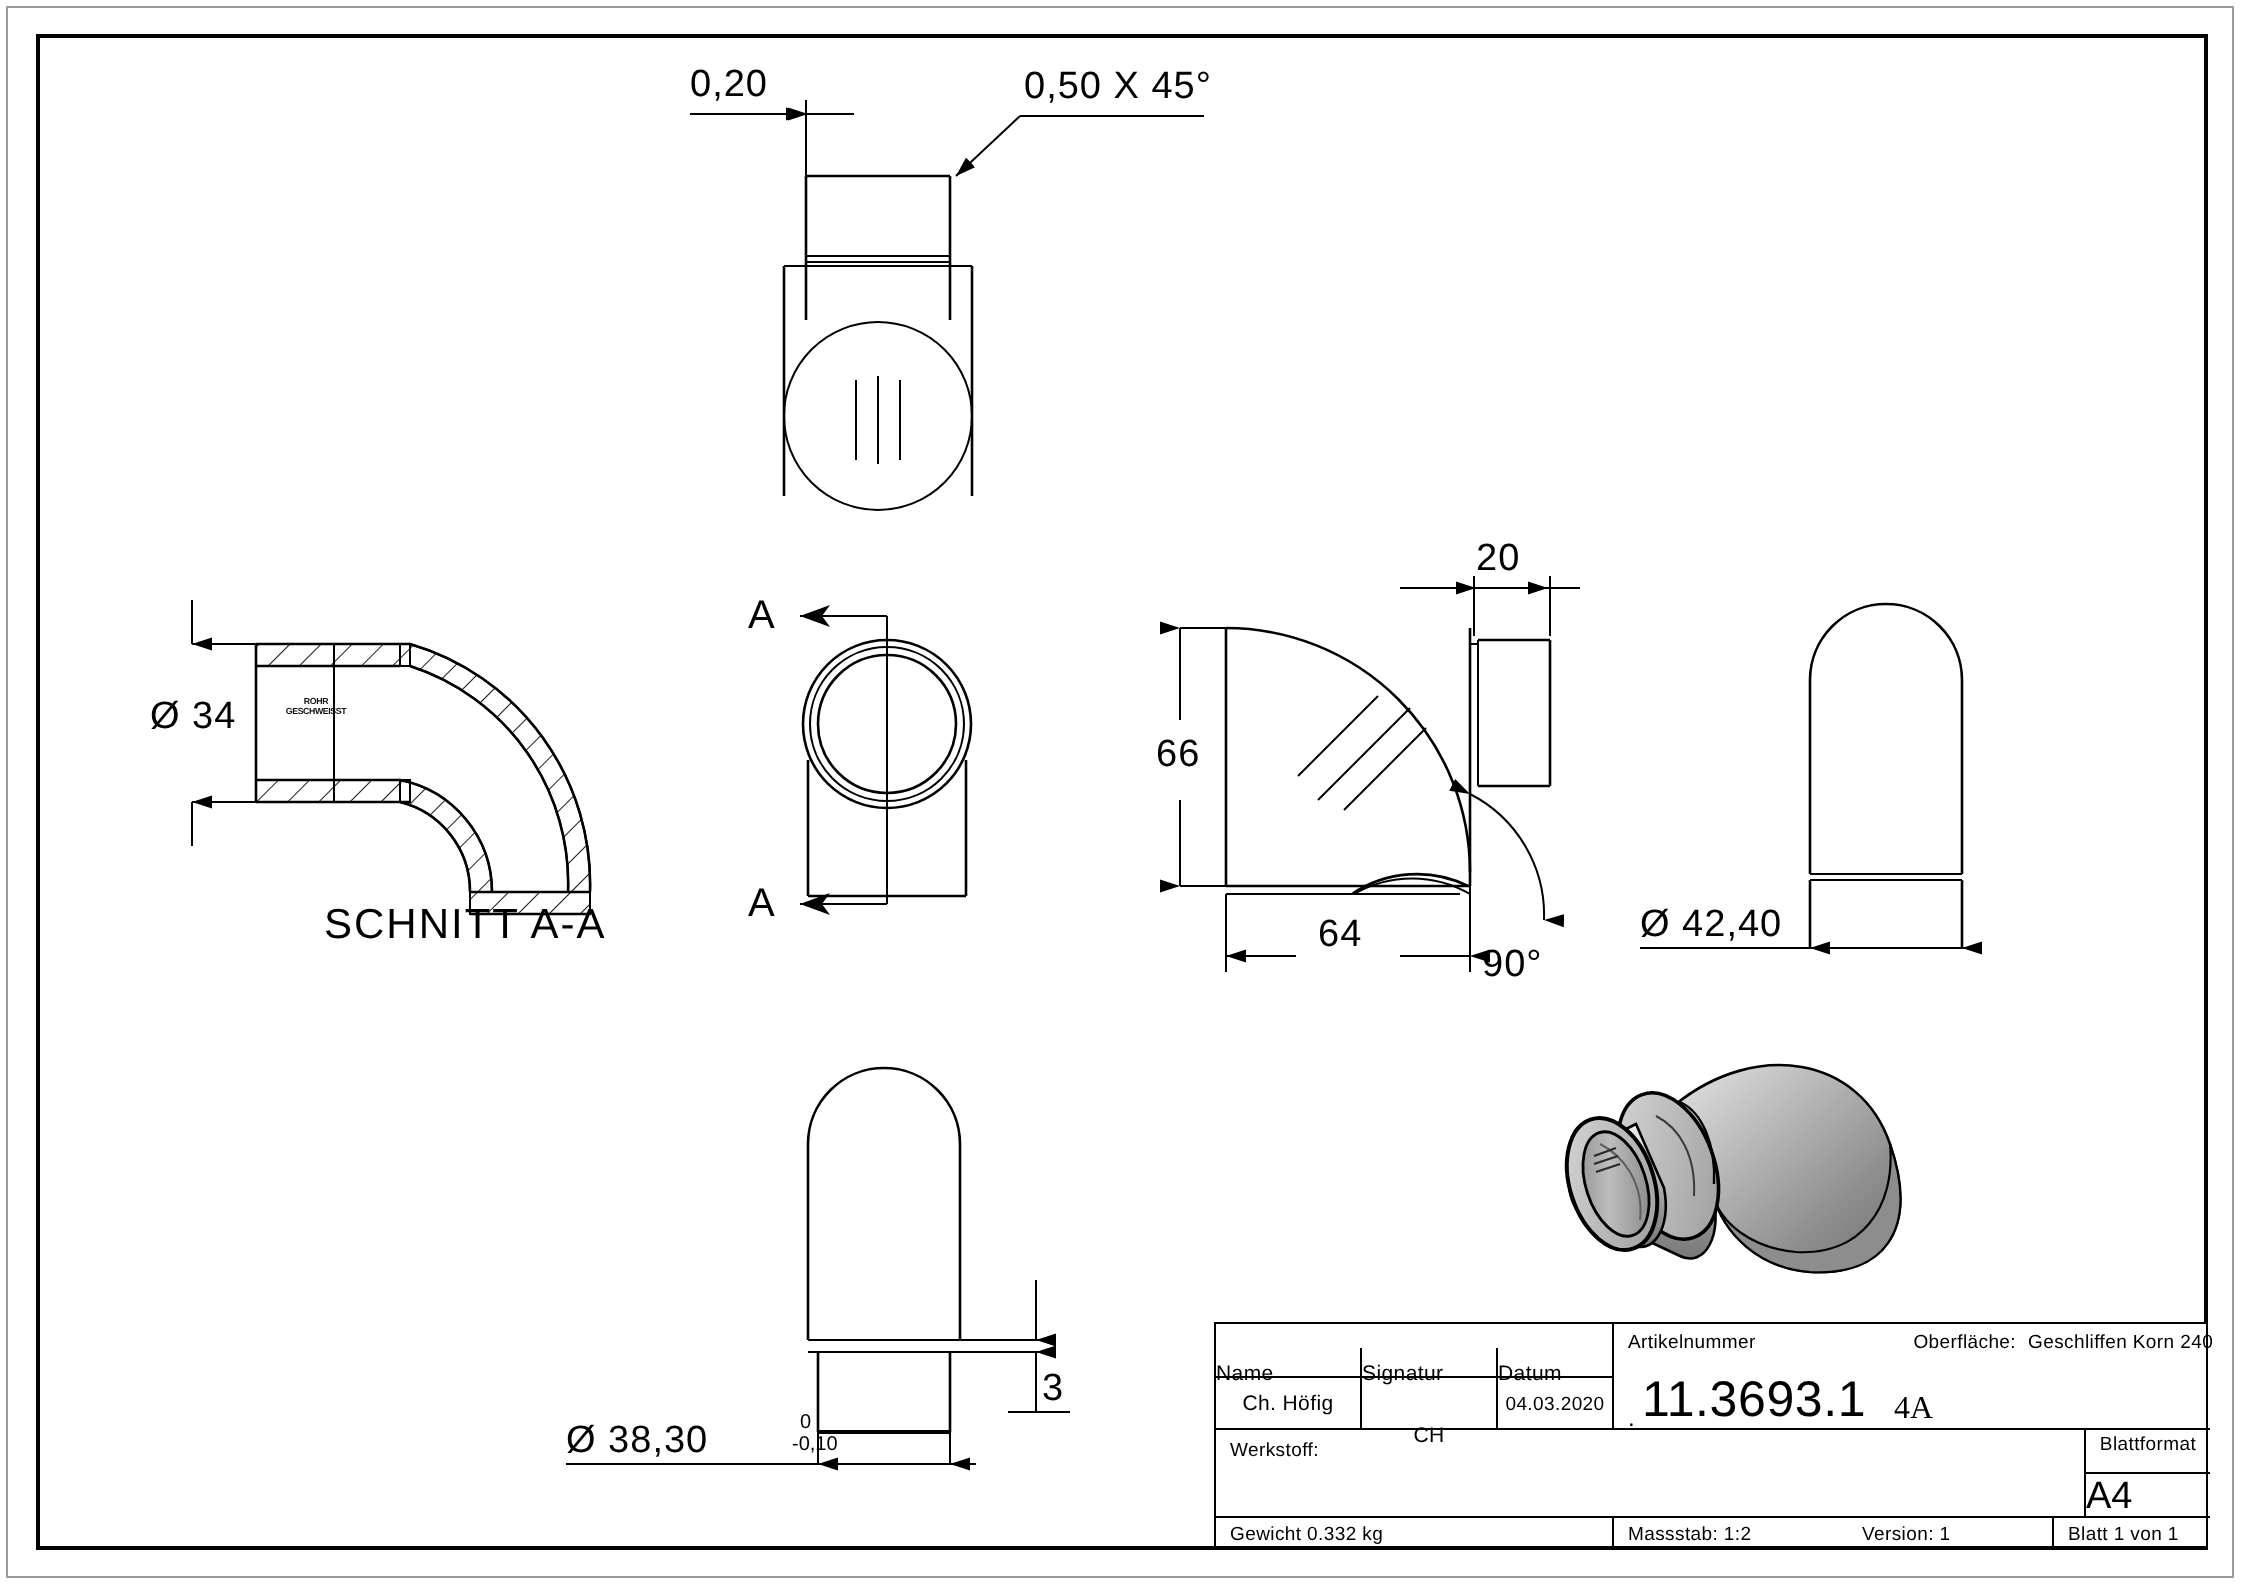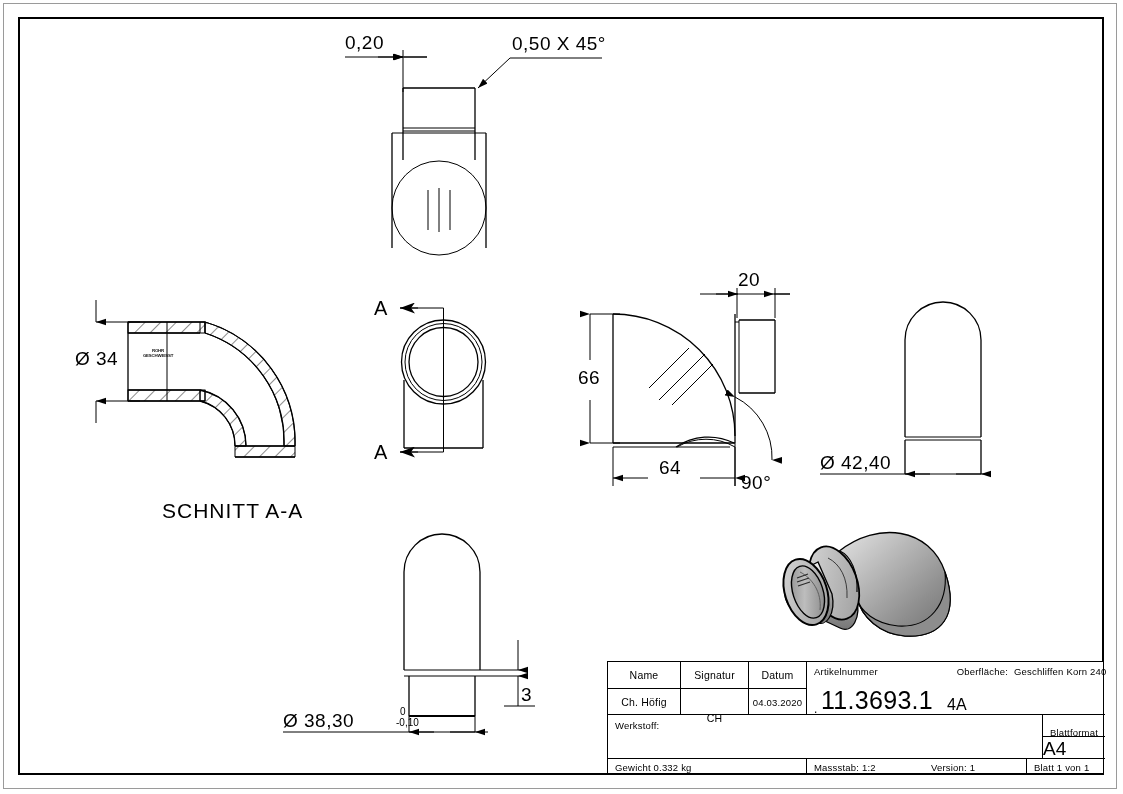--- a/index.html
+++ b/index.html
@@ -16,21 +16,21 @@
   .ln{stroke:#000;fill:none;}
   .thin{stroke-width:1;}
   .med{stroke-width:1.3;}
   .thick{stroke-width:2;}
   
   #titleblock{position:absolute;left:607px;top:661px;width:497px;height:113px;
       border:1.6px solid #000;box-sizing:border-box;background:#fff;}
   #titleblock .cell{position:absolute;box-sizing:border-box;}
   .bl{border-left:1.3px solid #000;}
   .bt{border-top:1.3px solid #000;}
-  .tb-h{font-size:10.5px;text-align:center;letter-spacing:.2px;}
+  .tb-h{font-size:10.5px;text-align:left;letter-spacing:.2px;margin-top:12px;}
   .tb-v{font-size:10.5px;text-align:center;letter-spacing:.2px;}
   .tb-s{font-size:9.5px;letter-spacing:.2px;}
   .tb-a4{font-size:19px;}
   .artnr-big{font-size:25px;letter-spacing:.3px;}
   .artnr-sub{font-size:16px;}
   .artnr-dot{font-size:12px;}
   .tiny-note{font-size:4.4px;line-height:5px;letter-spacing:-.2px;font-weight:bold;
       color:#111;text-align:center;}
 </style>
 </head>
@@ -287,21 +287,21 @@
 
       <path d="M840,551 C851,556 858,572 857,592" fill="none" stroke="#000" stroke-width="1.2"></path>
       <path d="M828,558 C840,564 848,578 847,598" fill="none" stroke="#3a3a3a" stroke-width="1"></path>
     </g>
   </svg>
 
   <div class="lbl dim" style="left:345px;top:32px;">0,20</div>
   <div class="lbl dim" style="left:512px;top:33px;">0,50 X 45°</div>
 
   <div class="lbl dim" style="left:75px;top:348px;">Ø 34</div>
-  <div class="lbl dim" style="left:162px;top:451px;font-size:21px;letter-spacing:1px;margin-top:48px;">SCHNITT A-A</div>
+  <div class="lbl dim" style="left:162px;top:451px;font-size:21px;letter-spacing:1px;">SCHNITT A-A</div>
 
   <div class="tiny-note lbl" style="left:138px;top:348px;width:40px;">ROHR<br>GESCHWEISST</div>
 
   <div class="lbl dim" style="left:374px;top:297px;font-size:20px;">A</div>
   <div class="lbl dim" style="left:374px;top:441px;font-size:20px;">A</div>
 
   <div class="lbl dim" style="left:738px;top:269px;">20</div>
   <div class="lbl dim" style="left:578px;top:367px;">66</div>
   <div class="lbl dim" style="left:659px;top:457px;">64</div>
   <div class="lbl dim" style="left:741px;top:472px;">90°</div>
@@ -323,26 +323,26 @@
     <div class="cell tb-s" style="left:320px;top:4px;width:80px;height:16px;text-align:right;">Oberfläche:</div>
     <div class="cell tb-s" style="left:406px;top:4px;width:120px;height:16px;">Geschliffen Korn 240</div>
 
     <div class="cell tb-v bt" style="left:0;top:26px;width:72px;height:26px;padding-top:7px;">Ch. Höfig</div>
     <div class="cell tb-v bt bl" style="left:72px;top:26px;width:68px;height:26px;padding-top:23px;">CH</div>
     <div class="cell tb-v bt bl" style="left:140px;top:26px;width:58px;height:26px;padding-top:8px;font-size:9.5px;">04.03.2020</div>
 
     <div class="cell bl" style="left:198px;top:26px;width:299px;height:26px;">
       <span class="artnr-dot" style="position:absolute;left:7px;top:14px;">.</span>
       <span class="artnr-big" style="position:absolute;left:14px;top:-2px;">11.3693.1</span>
-      <span class="artnr-sub" style="position:absolute;left:140px;top:8px;">4A</span>
+      <span class="artnr-sub" style="position:absolute;left:140px;top:8px;font-family:Liberation Serif, serif;">4A</span>
     </div>
 
     <div class="cell tb-s bt" style="left:0;top:52px;width:434px;height:22px;padding:5px 0 0 7px;">Werkstoff:</div>
 
-    <div class="cell tb-s bt bl" style="left:434px;top:52px;width:63px;height:22px;padding-top:12px;text-align:center;">Blattformat</div>
+    <div class="cell tb-s bt bl" style="left:434px;top:52px;width:63px;height:22px;padding-top:2px;text-align:center;">Blattformat</div>
     <div class="cell tb-a4 bt bl" style="left:434px;top:74px;width:63px;height:22px;padding-top:1px;">A4</div>
 
     <div class="cell tb-s bt" style="left:0;top:96px;width:198px;height:17px;padding:3px 0 0 7px;">Gewicht 0.332 kg</div>
     <div class="cell tb-s bt bl" style="left:198px;top:96px;width:125px;height:17px;padding:3px 0 0 7px;">Massstab: 1:2</div>
     <div class="cell tb-s bt" style="left:323px;top:96px;width:95px;height:17px;padding:3px 0 0 0;">Version: 1</div>
     <div class="cell tb-s bt bl" style="left:418px;top:96px;width:79px;height:17px;padding:3px 0 0 7px;">Blatt 1 von 1</div>
   </div>
 
 </div>
 

